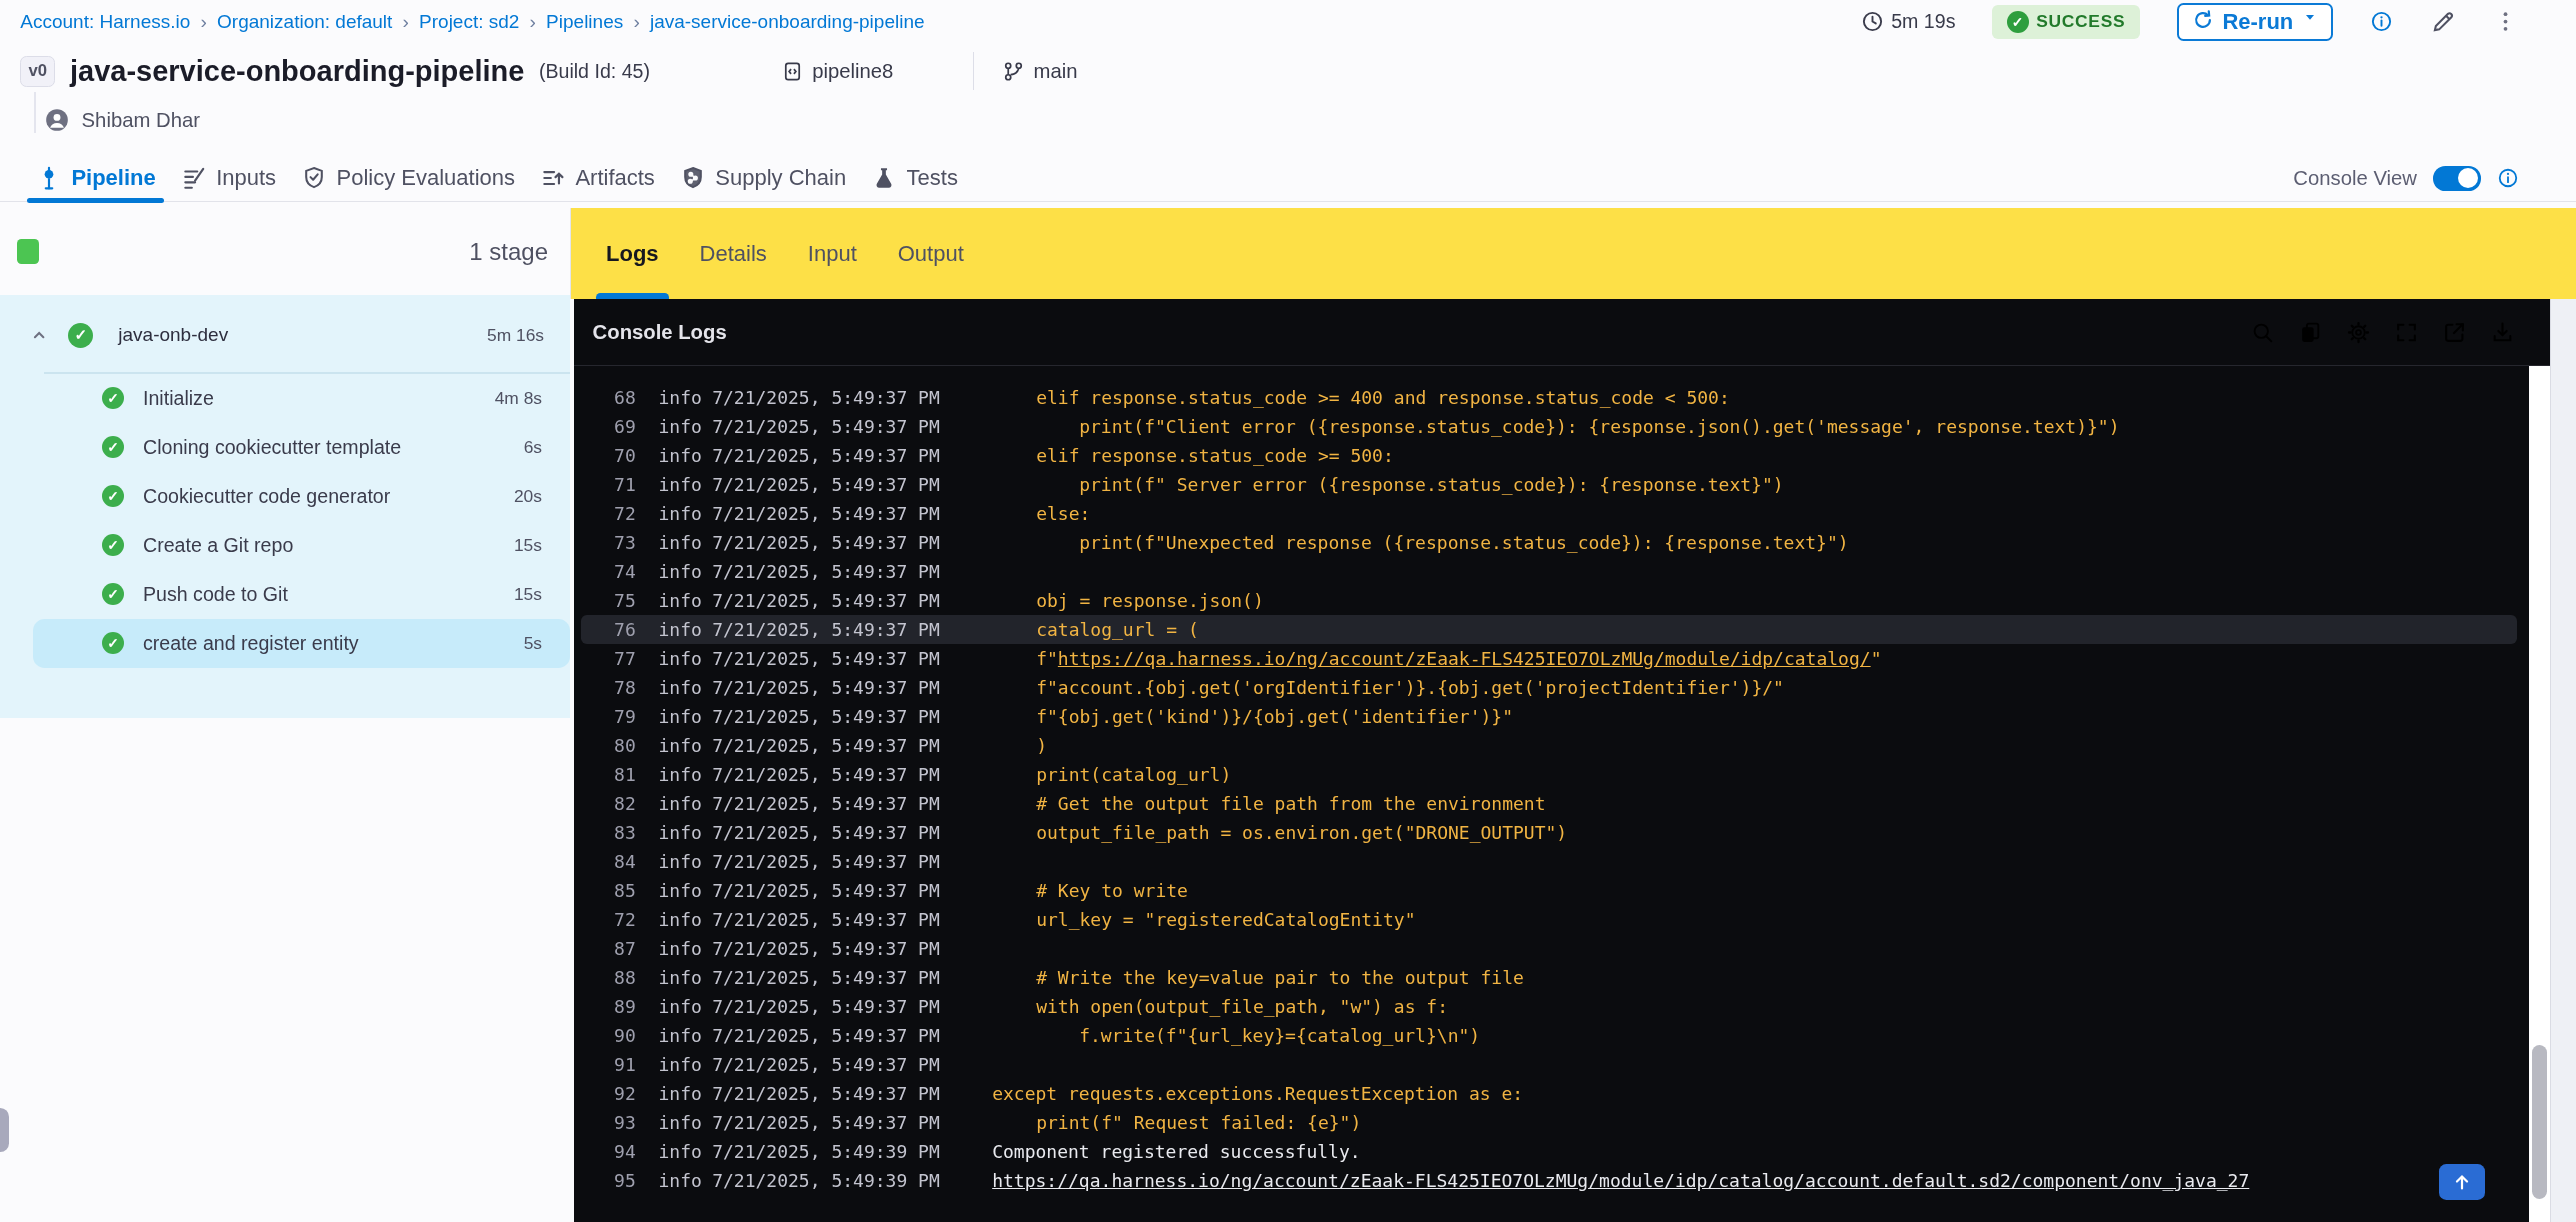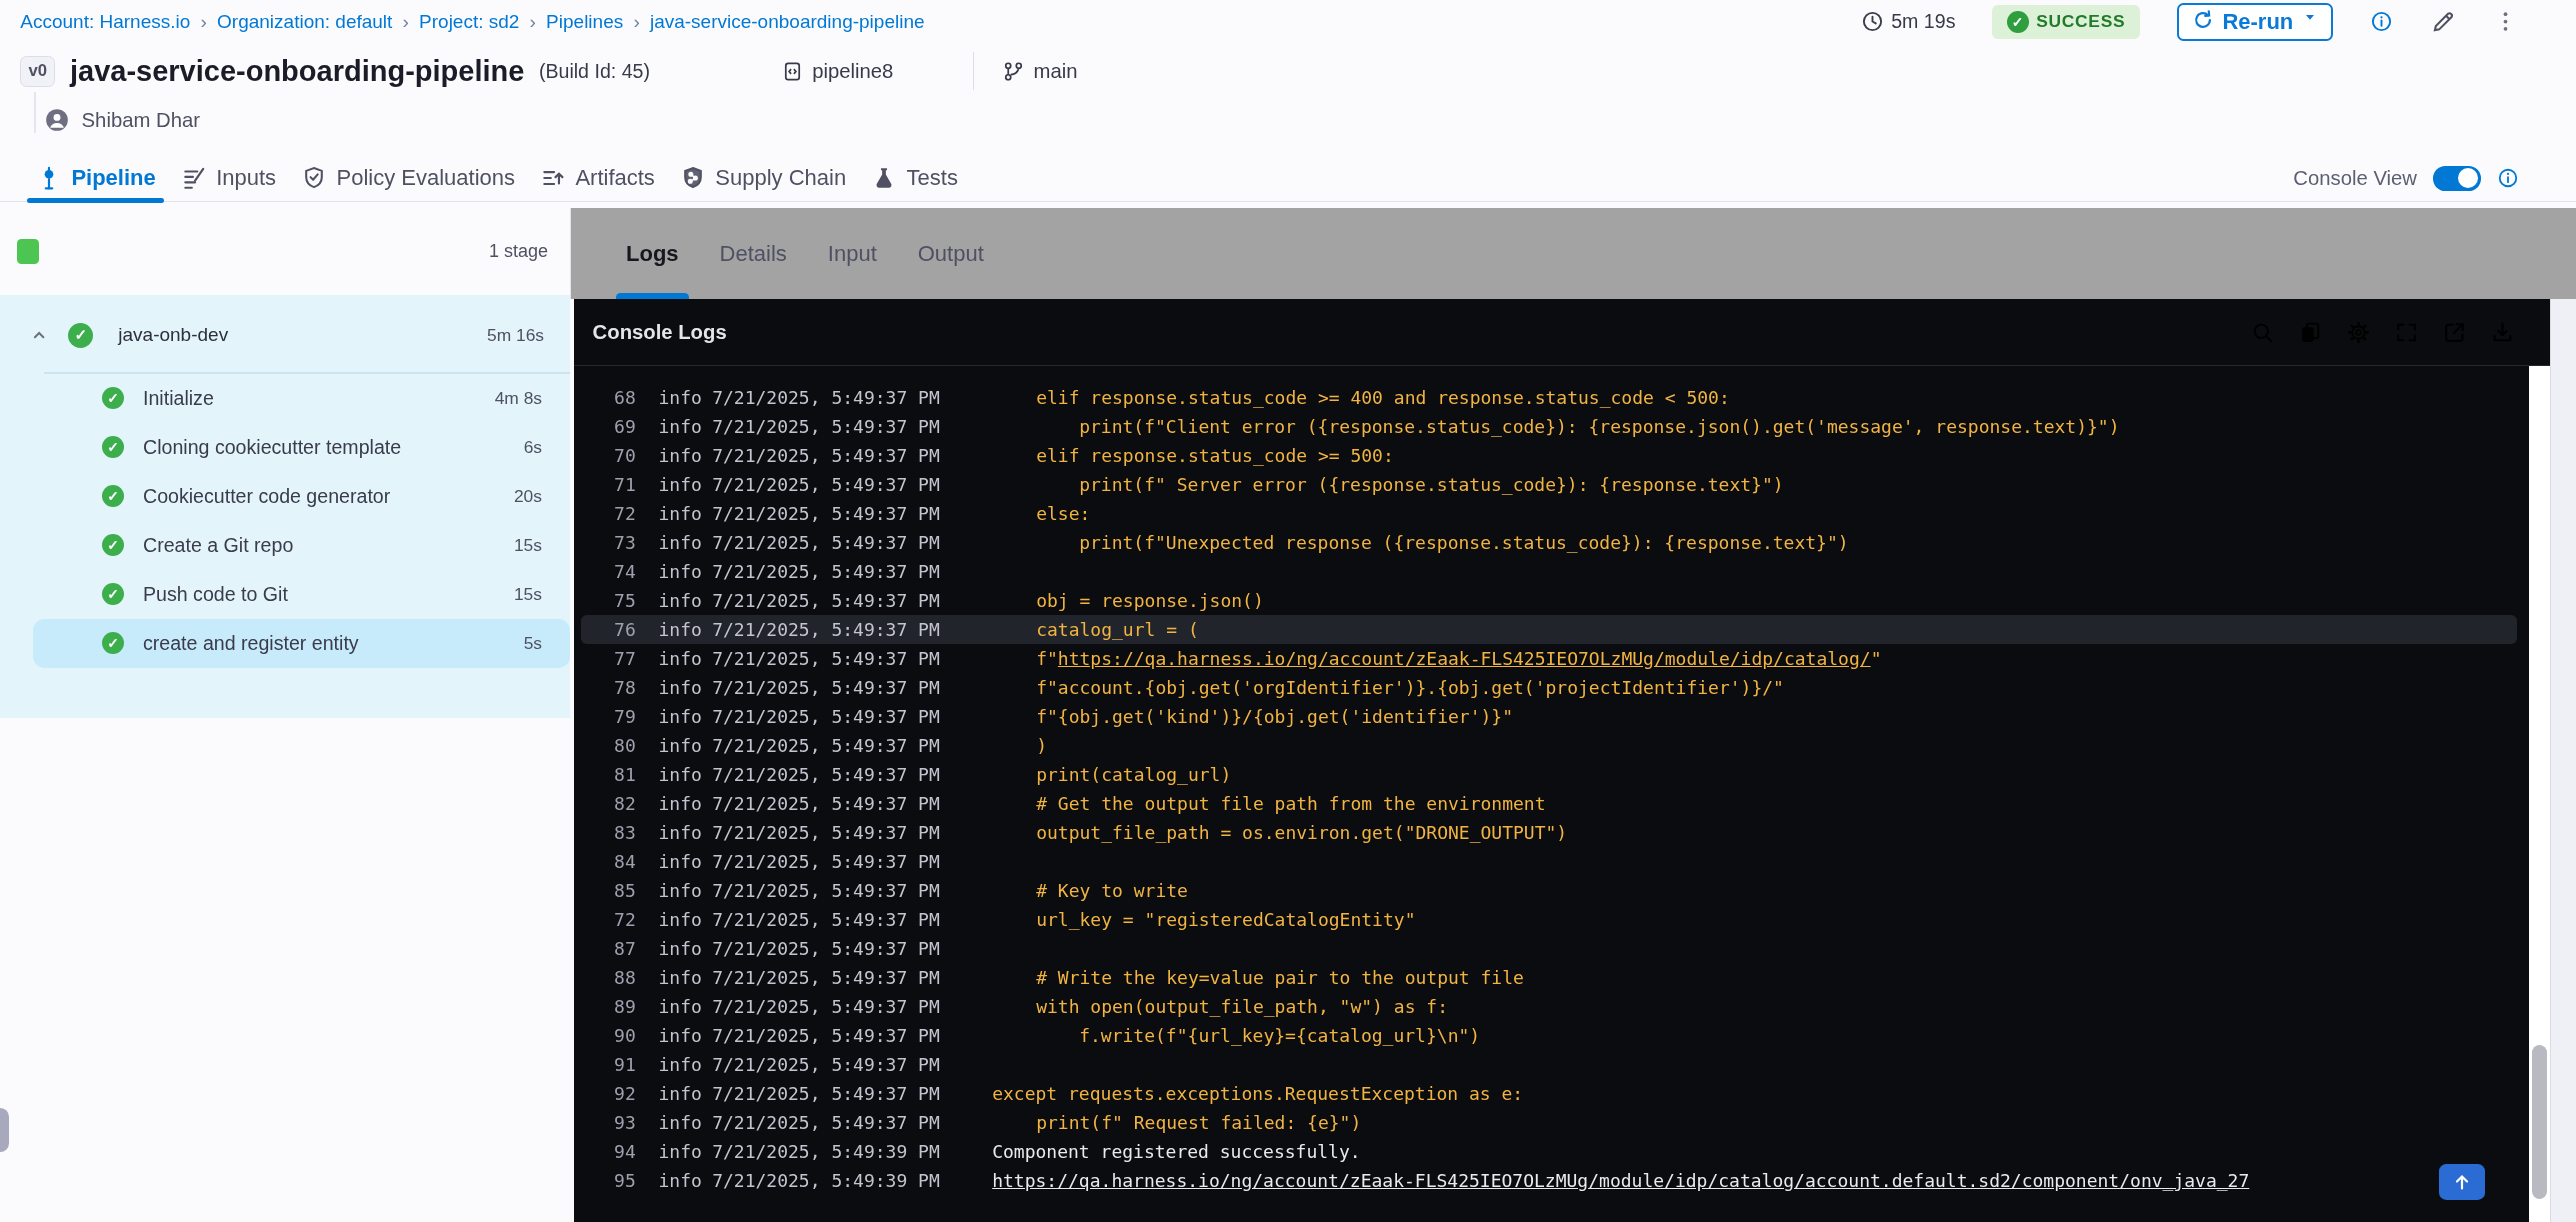--- a/index.html
+++ b/index.html
@@ -34,38 +34,38 @@
   .tab.active{color:#0278d5;font-weight:600;}
   .tab.active::after{content:"";position:absolute;left:-8.7px;right:-8.7px;bottom:-1.5px;height:5.1px;background:#0278d5;border-radius:3.6px;}
   .tab svg{width:26px;height:26px;}
   .console-view{position:absolute;right:57px;display:flex;align-items:center;gap:16px;font-size:20.3px;color:#5c5e72;}
   .toggle{width:48px;height:25px;border-radius:12.3px;background:#0278d5;position:relative;cursor:pointer;}
   .toggle .knob{position:absolute;right:2.9px;top:2.2px;width:20.3px;height:20.3px;border-radius:50%;background:#fff;}
 
   
   .main{position:absolute;top:208px;left:0;right:0;bottom:0;display:flex;}
   .sidebar{width:570px;position:relative;flex:none;}
-  .stage-head{height:87px;display:flex;align-items:center;justify-content:space-between;padding:0 22px 0 16.7px;font-size:18px;color:#4f5162;}
+  .stage-head{height:87px;display:flex;align-items:center;justify-content:space-between;padding:0 22px 0 16.7px;font-size:24px;color:#4f5162;}
   .stage-square{width:22px;height:25px;border-radius:4.4px;background:#4cc552;}
   .stage-panel{background:#e3f4fb;height:423px;box-sizing:border-box;padding-top:13px;}
   .stage-row{height:54px;display:flex;align-items:center;padding:0 26px 0 29px;cursor:pointer;}
   .chev{color:#6e7081;margin-right:19px;display:flex;}
   .check{width:22px;height:22px;border-radius:50%;background:#3cae4c;color:#fff;display:flex;align-items:center;justify-content:center;font-size:14px;font-weight:bold;flex:none;}
   .check.big{width:25px;height:25px;font-size:15.2px;}
   .stage-name{font-size:19px;color:#2d2e3e;margin-left:25px;flex:1;}
   .dur{font-size:17.4px;color:#4f5162;}
   .stage-div{height:1.5px;background:#cbe4ef;margin:10.2px 0 0 44px;}
   .step{height:49px;display:flex;align-items:center;margin:0 0 0 33px;padding:0 28px 0 69px;border-radius:11.6px;cursor:pointer;}
   .step.selected{background:#c7ebfa;}
   .step-name{font-size:19.6px;color:#3a3b4b;margin-left:19px;flex:1;}
   .edge-pill{position:absolute;left:0;top:900px;width:9.4px;height:44px;background:#a8a9bc;border-radius:0 8.7px 8.7px 0;}
 
   
   .right{flex:1;position:relative;}
-  .exec-tabs{height:91px;display:flex;align-items:flex-start;gap:41px;padding-left:55px;background:#a3a3a3;border-left:1.5px solid #e4e5ec;box-sizing:border-box;}
+  .exec-tabs{height:91px;display:flex;align-items:flex-start;gap:41px;padding-left:35px;background:#fde047;border-left:1.5px solid #e4e5ec;box-sizing:border-box;}
   .exec-tab{position:relative;font-size:22px;color:#4f5162;height:100%;display:flex;align-items:center;cursor:pointer;}
   .exec-tab.active{color:#16171f;font-weight:bold;}
   .exec-tab.active::after{content:"";position:absolute;left:-10.2px;right:-10.2px;bottom:0;height:6.5px;background:#0278d5;border-radius:4.4px 4.4px 0 0;}
 
   .console{position:absolute;top:91px;left:3.6px;width:1976px;bottom:0;background:#0b0c0f;overflow:hidden;}
   .console-head{height:66px;display:flex;align-items:center;justify-content:space-between;padding:0 35px 0 19px;border-bottom:1.5px solid #26272e;}
   .console-title{font-size:20.3px;font-weight:bold;color:#e4e4ea;}
   .console-actions{display:flex;align-items:center;gap:23px;color:#caccd6;}
   .console-actions .iconbtn svg{width:25px;height:25px;}
 

